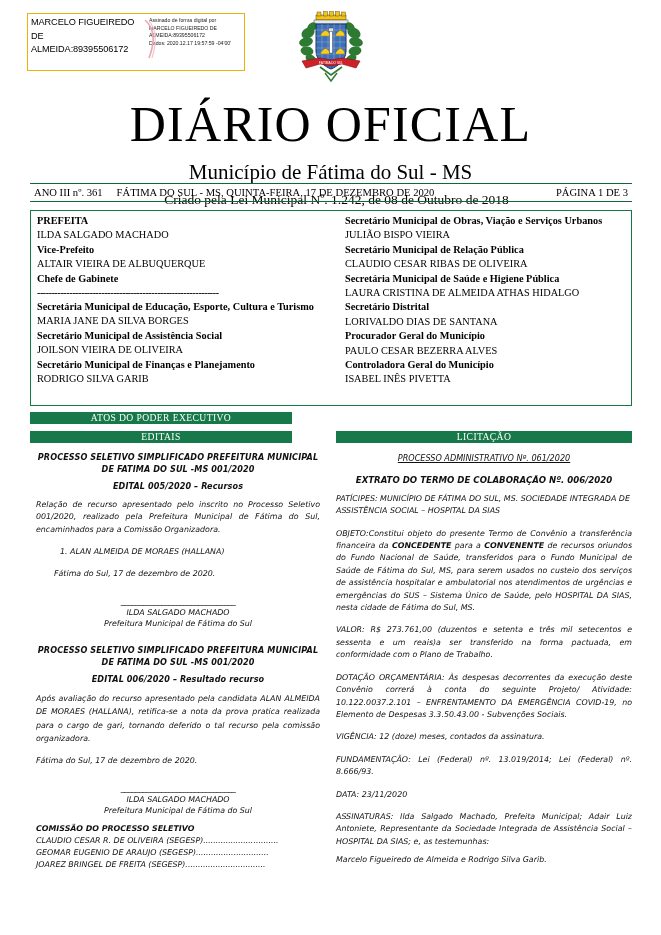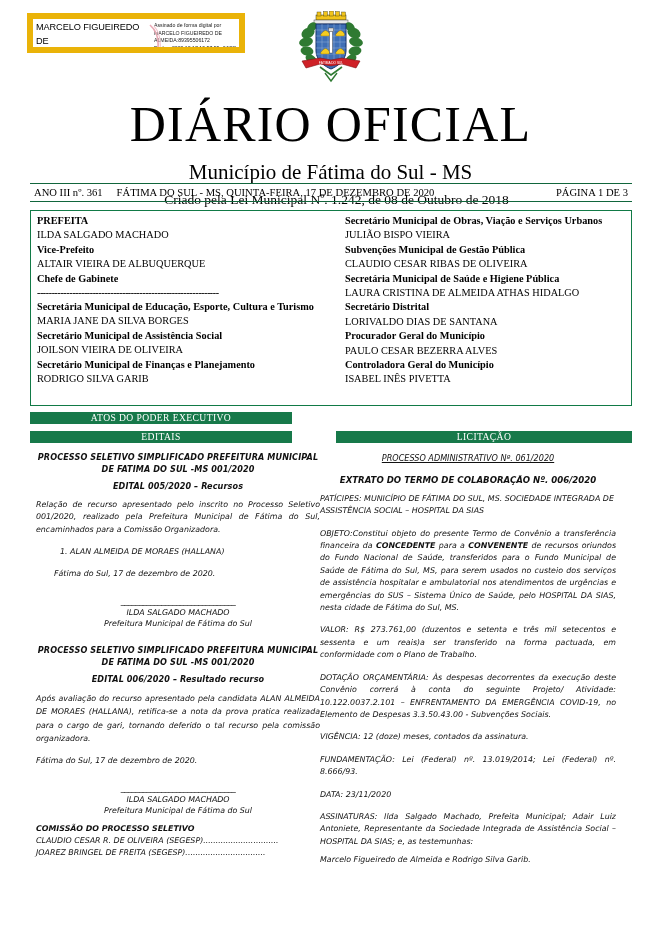--- a/index.html
+++ b/index.html
@@ -16,22 +16,22 @@
     font-family: "Liberation Serif", serif;
     color: #000000;
   }
 
   
   .sig-box {
     position: absolute;
     left: 27px;
     top: 13px;
     width: 218px;
-    height: 40px;
-    border: 6px solid #eab308;
+    height: 58px;
+    border: 1px solid #eab308;
     box-sizing: border-box;
     display: flex;
     align-items: stretch;
     overflow: hidden;
   }
   .sig-left {
     width: 118px;
     padding: 2px 3px 0 3px;
     font-family: "Liberation Sans", sans-serif;
     font-size: 9.2px;
@@ -169,21 +169,21 @@
   .col {
     position: absolute;
     top: 452px;
     font-family: "DejaVu Sans", sans-serif;
     font-size: 7.9px;
     line-height: 12.4px;
     color: #111;
     font-style: italic;
   }
   .col-left  { left: 36px;  width: 284px; }
-  .col-right { left: 320px; width: 296px; }
+  .col-right { left: 336px; width: 296px; }
 
   .ctr   { text-align: center; }
   .just  { text-align: justify; }
   .bold  { font-weight: bold; }
   .und   { text-decoration: underline; }
   .sp    { height: 10px; }
   .sp-sm { height: 6px; }
   .sp-lg { height: 15px; }
 
   .head2 {
@@ -308,21 +308,21 @@
       <div class="off-role">Secretária Municipal de Educação, Esporte, Cultura e Turismo</div>
       <div class="off-name">MARIA JANE DA SILVA BORGES</div>
       <div class="off-role">Secretário Municipal de Assistência Social</div>
       <div class="off-name">JOILSON VIEIRA DE OLIVEIRA</div>
       <div class="off-role">Secretário Municipal de Finanças e Planejamento</div>
       <div class="off-name">RODRIGO SILVA GARIB</div>
     </div>
     <div class="off-col off-col-right">
       <div class="off-role">Secretário Municipal de Obras, Viação e Serviços Urbanos</div>
       <div class="off-name">JULIÃO BISPO VIEIRA</div>
-      <div class="off-role">Subvenções Municipal de Gestão Pública</div>
+      <div class="off-role">Secretário Municipal de Relação Pública</div>
       <div class="off-name">CLAUDIO CESAR RIBAS DE OLIVEIRA</div>
       <div class="off-role">Secretária Municipal de Saúde e Higiene Pública</div>
       <div class="off-name">LAURA CRISTINA DE ALMEIDA ATHAS HIDALGO</div>
       <div class="off-role">Secretário Distrital</div>
       <div class="off-name">LORIVALDO DIAS DE SANTANA</div>
       <div class="off-role">Procurador Geral do Município</div>
       <div class="off-name">PAULO CESAR BEZERRA ALVES</div>
       <div class="off-role">Controladora Geral do Município</div>
       <div class="off-name">ISABEL INÊS PIVETTA</div>
     </div>
@@ -358,20 +358,21 @@
     <div class="sp"></div>
     <div>Fátima do Sul, 17 de dezembro de 2020.</div>
     <div class="sp-lg"></div>
     <div class="sigline">_______________________________</div>
     <div class="signame">ILDA SALGADO MACHADO</div>
     <div class="signame">Prefeitura Municipal de Fátima do Sul</div>
 
     <div class="sp-sm"></div>
     <div class="bold">COMISSÃO DO PROCESSO SELETIVO</div>
     <div class="listline">CLAUDIO CESAR R. DE OLIVEIRA (SEGESP)..............................</div>
+    <div class="listline">GEOMAR EUGENIO DE ARAUJO (SEGESP).............................</div>
     <div class="listline">JOAREZ BRINGEL DE FREITA (SEGESP)................................</div>
   </div>
 
   <div class="col col-right">
 
     <div class="ctr und" style="font-size:8.1px">PROCESSO ADMINISTRATIVO Nº. 061/2020</div>
     <div class="sp"></div>
     <div class="ctr bold" style="font-size:8.6px">EXTRATO DO TERMO DE COLABORAÇÃO Nº. 006/2020</div>
     <div class="sp-sm"></div>
 

